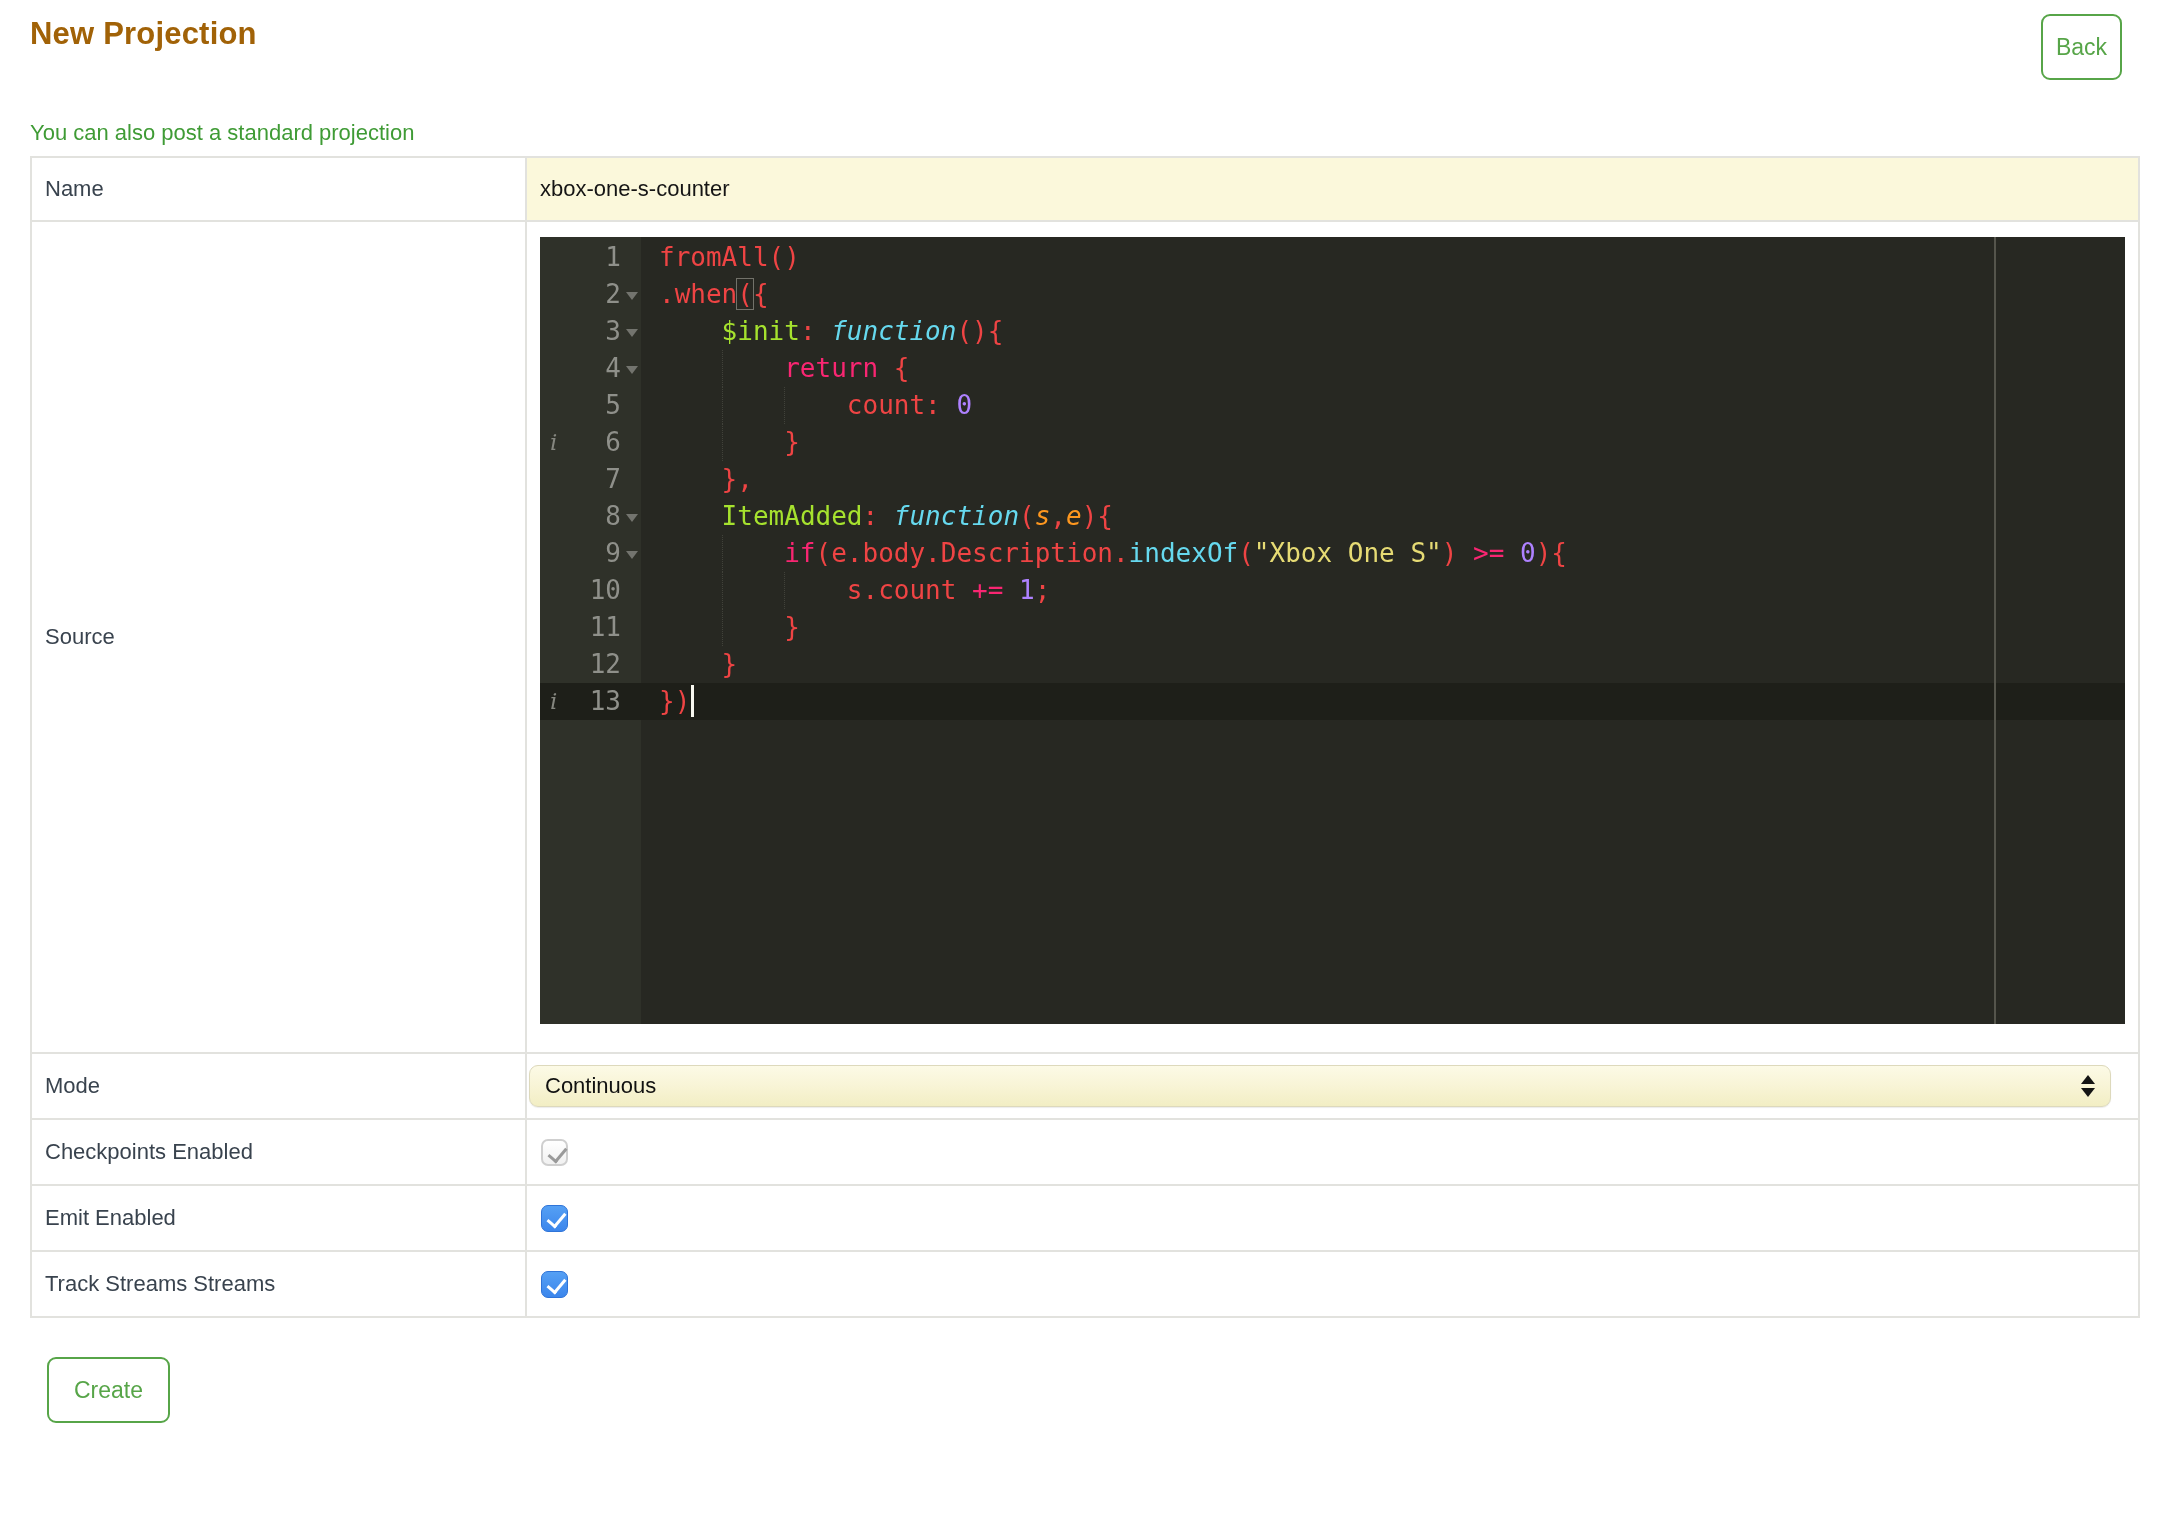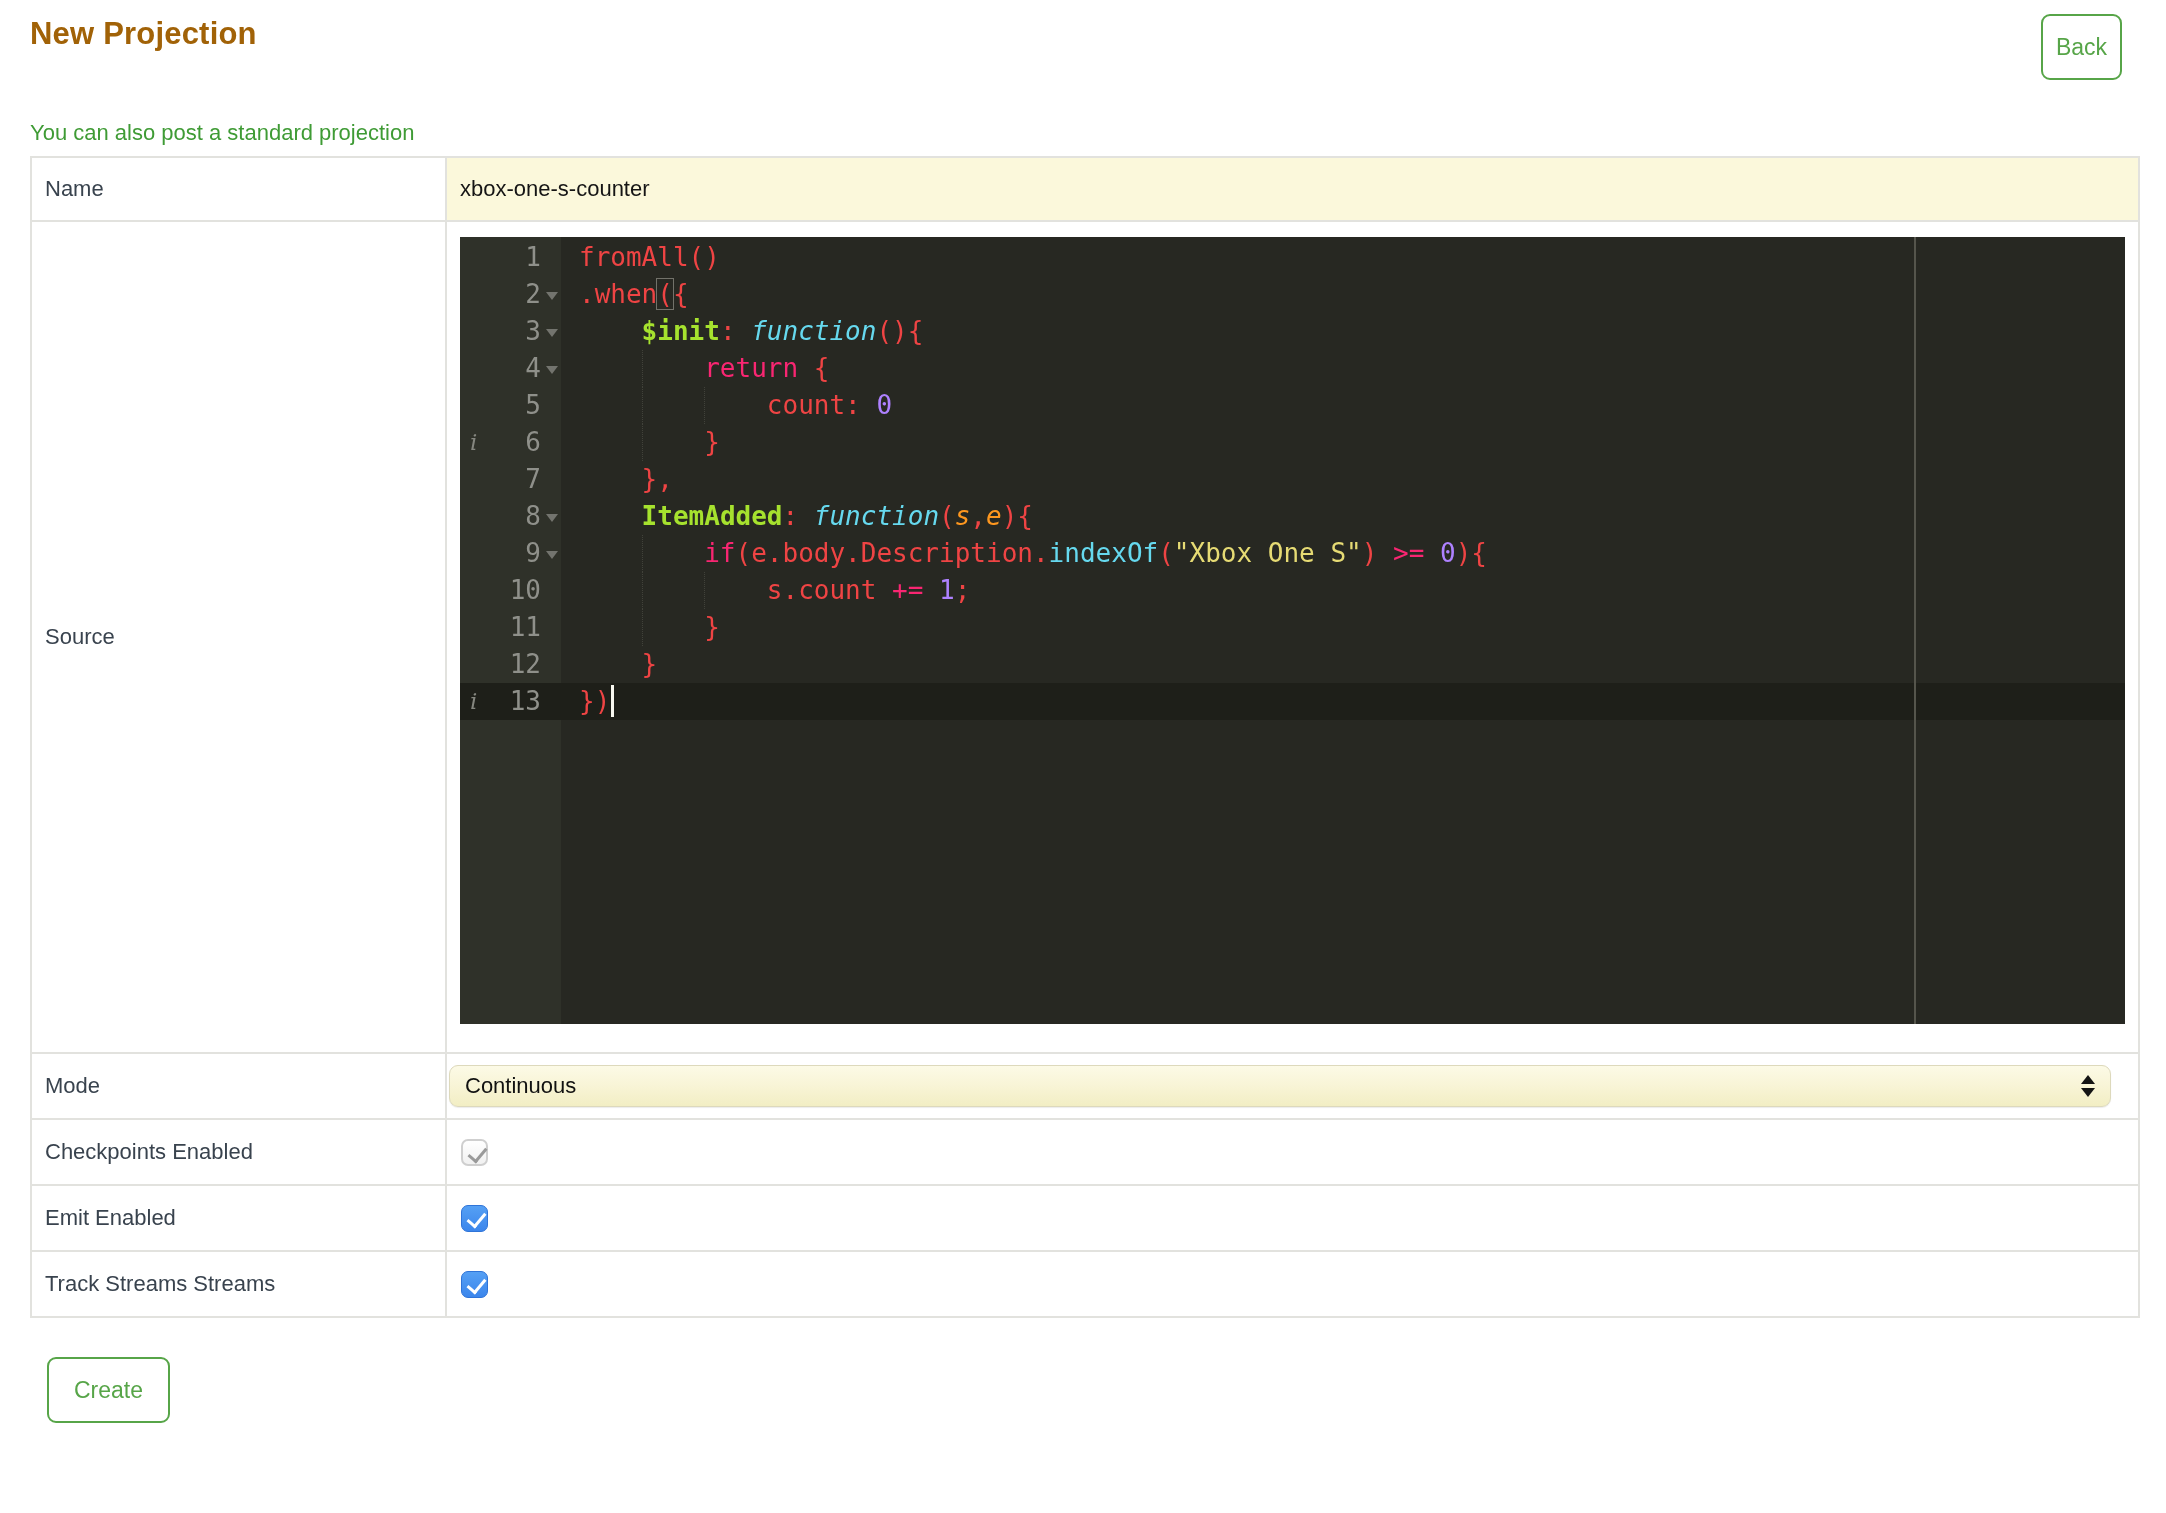--- a/index.html
+++ b/index.html
@@ -29,21 +29,21 @@
   .back-btn { position: absolute; top: 14px; right: 18px; width: 81px; height: 66px; }
   .std-link {
     display: inline-block; margin-top: 36px;
     color: #3F9B35; font-size: 22px; text-decoration: none; cursor: pointer;
   }
 
   
   table.form-table { border-collapse: collapse; width: 2110px; margin-top: 10px; table-layout: fixed; }
   .form-table td { border: 2px solid #E2E2DE; vertical-align: middle; }
   .label-cell {
-    width: 415px; font-size: 22px; color: #39434E;
+    width: 495px; font-size: 22px; color: #39434E;
     padding-left: 13px; background: #ffffff;
   }
   .name-row td { height: 62px; }
   .name-value-cell { padding: 0; background: #FBF8DB; }
   .name-input {
     width: 100%; height: 62px; display: flex; align-items: center;
     padding-left: 13px; font-size: 22px; color: #151515;
     background: #FBF8DB; outline: none;
   }
 
@@ -82,21 +82,21 @@
   }
   .cline {
     height: 37px; line-height: 37px; white-space: pre;
     padding-left: 18px; font-size: 26px; color: #F8F8F2;
     position: relative; z-index: 1;
   }
   .cline.active { background: #1E1F19; }
   .ig { display: inline-block; width: 4ch; height: 37px; vertical-align: top; }
   .ig.guide { border-left: 1.5px dotted #41423A; }
   .plain { color: #ef4444; }
-  .key   { color: #A6E22E; font-weight: bold; }
+  .key   { color: #A6E22E; }
   .kw    { color: #F92672; }
   .fn    { color: #66D9EF; font-style: italic; }
   .call  { color: #66D9EF; }
   .num   { color: #AE81FF; }
   .str   { color: #E6DB74; }
   .param { color: #FD971F; font-style: italic; }
   .boxed { outline: 1.5px solid #72726A; }
   .cursor {
     display: inline-block; width: 2.5px; height: 32px;
     background: #F8F8F0; vertical-align: -7px; margin-left: 1px;

